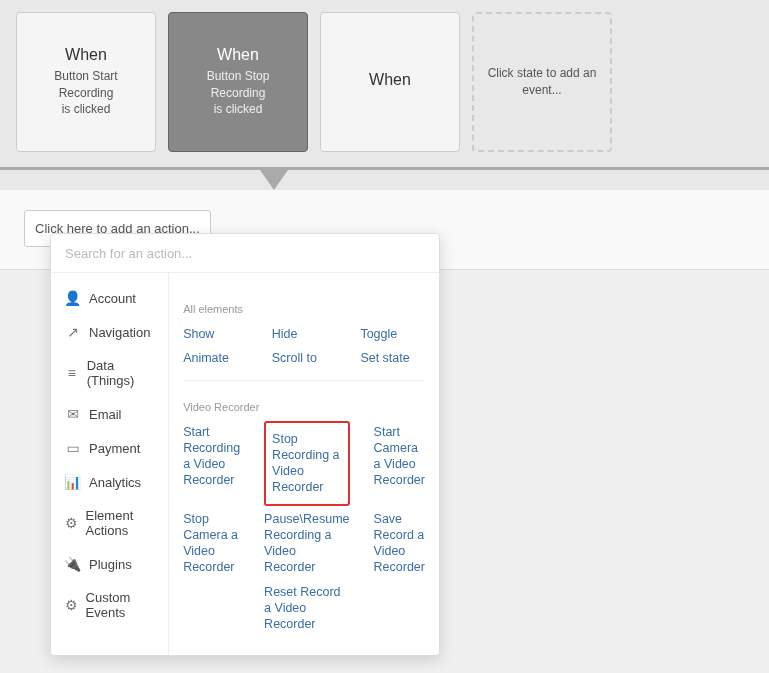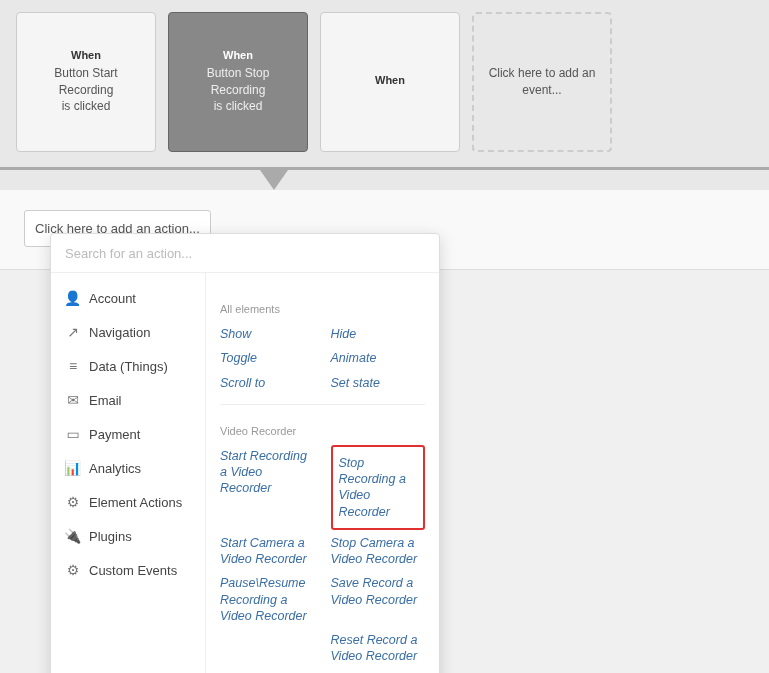--- a/index.html
+++ b/index.html
@@ -44,22 +44,22 @@
     }
 
     .event-card.dashed {
       border: 2px dashed #ccc;
       background: transparent;
       color: #aaa;
       font-size: 13px;
     }
 
     .event-card .when-label {
-      font-size: 11px;
-      font-weight: 700;
+      font-size: 16px;
+      font-weight: 400;
       color: #333;
       margin-bottom: 4px;
     }
 
     .event-card.active .when-label {
       color: #fff;
     }
 
     .event-card .event-desc {
       font-size: 12px;
@@ -180,24 +180,23 @@
 
     .section-header {
       font-size: 11px;
       color: #999;
       margin-bottom: 8px;
       margin-top: 20px;
     }
 
     .actions-grid {
       display: grid;
-      grid-template-columns: 1fr 1fr;
-      gap: 2px 16px;
+      grid-template-columns: 1fr 1fr 1fr;
+      gap: 2px 24px;
       margin-bottom: 10px;
-      font-style: italic;
     }
 
     .action-link {
       font-size: 12.5px;
       color: #3a6ea5;
       cursor: pointer;
       padding: 3px 0;
       line-height: 1.3;
     }
 
@@ -224,21 +223,21 @@
     <div class="event-desc">Button Start Recording<br>is clicked</div>
   </div>
   <div class="event-card active">
     <div class="when-label">When</div>
     <div class="event-desc">Button Stop Recording<br>is clicked</div>
   </div>
   <div class="event-card">
     <div class="when-label">When</div>
   </div>
   <div class="event-card dashed">
-    <div class="event-desc">Click here to add an event...</div>
+    <div class="event-desc">Click state to add an event...</div>
   </div>
 </div>
 
 <div class="triangle-container">
   <div class="triangle-down"></div>
 </div>
 
 <div class="action-area">
   <button class="add-action-btn">Click here to add an action...</button>
 </div>

